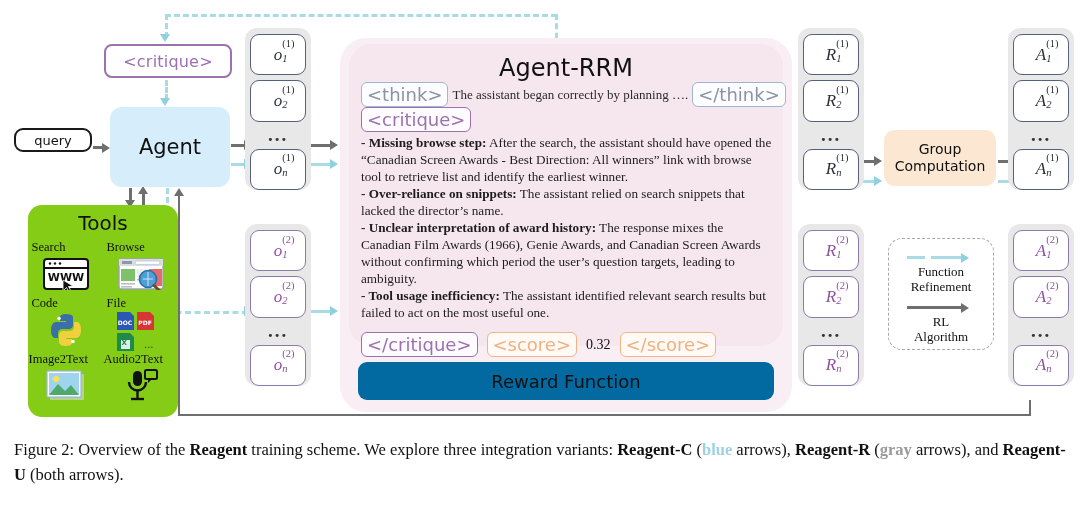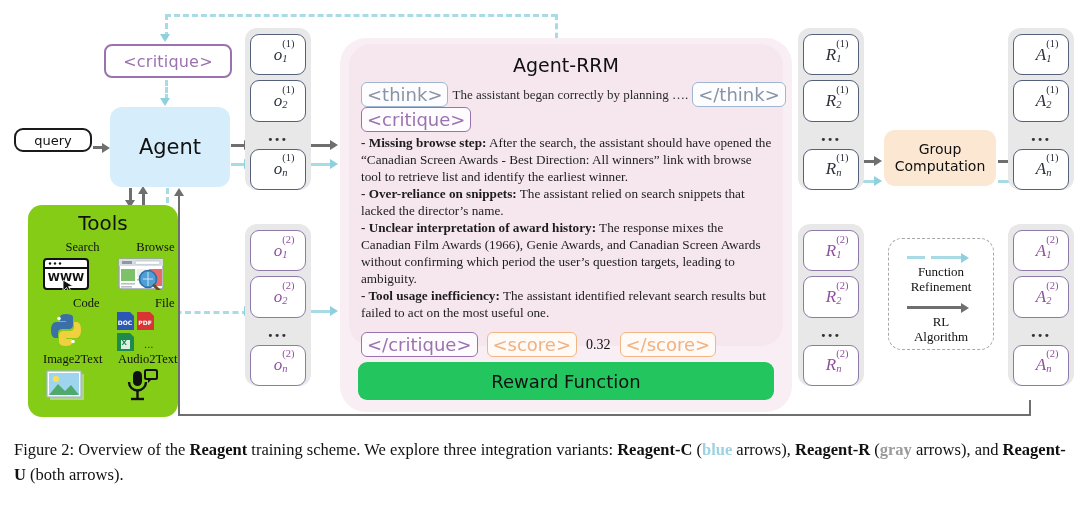--- a/index.html
+++ b/index.html
@@ -32,21 +32,21 @@
   .tools-box{
     left:28px;top:205px;width:150px;height:212px;
     background:#84cc16;border-radius:14px;padding-left:47px;
   }
   .tools-title{
     position:absolute;left:0;top:6px;width:100%;text-align:center;
     font-family:"DejaVu Sans",sans-serif;font-size:20px;color:#111;
   }
   .tools-grid{position:absolute;left:0;top:36px;width:100%;}
   .tool-row{display:flex;justify-content:space-around;align-items:flex-start;margin-bottom:2px;}
-  .tool-cell{width:68px;text-align:right;}
+  .tool-cell{width:68px;text-align:left;}
   .tool-cap{font-family:"Liberation Serif",serif;font-size:12.5px;color:#111;line-height:1.1;}
   .tool-ico{height:38px;display:flex;align-items:center;justify-content:center;}
 
   
   .stack{
     background:#e8e8e8;border-radius:12px;
     display:flex;flex-direction:column;align-items:center;
   }
   .cell{
     width:54px;height:46px;background:#fff;border:1.6px solid #55607a;border-radius:9px;
@@ -66,24 +66,24 @@
   .rrm-outer{
     left:340px;top:38px;width:452px;height:374px;
     background:#f9eef4;border-radius:26px;
   }
   .rrm-inner{
     left:349px;top:44px;width:434px;height:302px;
     background:#f6e7ef;border-radius:22px;
   }
   .rrm-title{
     position:absolute;left:0;top:10px;width:100%;text-align:center;
-    font-family:"DejaVu Sans",sans-serif;font-size:19px;color:#111;
+    font-family:"DejaVu Sans",sans-serif;font-size:24px;color:#111;
   }
   .reward-box{
-    left:358px;top:362px;width:416px;height:38px;background:#22c55e;border-radius:9px;
+    left:358px;top:362px;width:416px;height:38px;background:#0369a1;border-radius:9px;
     display:flex;align-items:center;justify-content:center;
     font-family:"DejaVu Sans",sans-serif;font-size:18px;color:#111;
   }
   .xtag{
     display:inline-flex;align-items:center;justify-content:center;
     border-radius:6px;border:1.6px solid;padding:1px 5px;
     font-family:"DejaVu Sans",sans-serif;font-size:18px;vertical-align:middle;
     white-space:nowrap;
   }
   .xtag.think{border-color:#9fb6d0;color:#8894a6;background:#fdfdff;}

